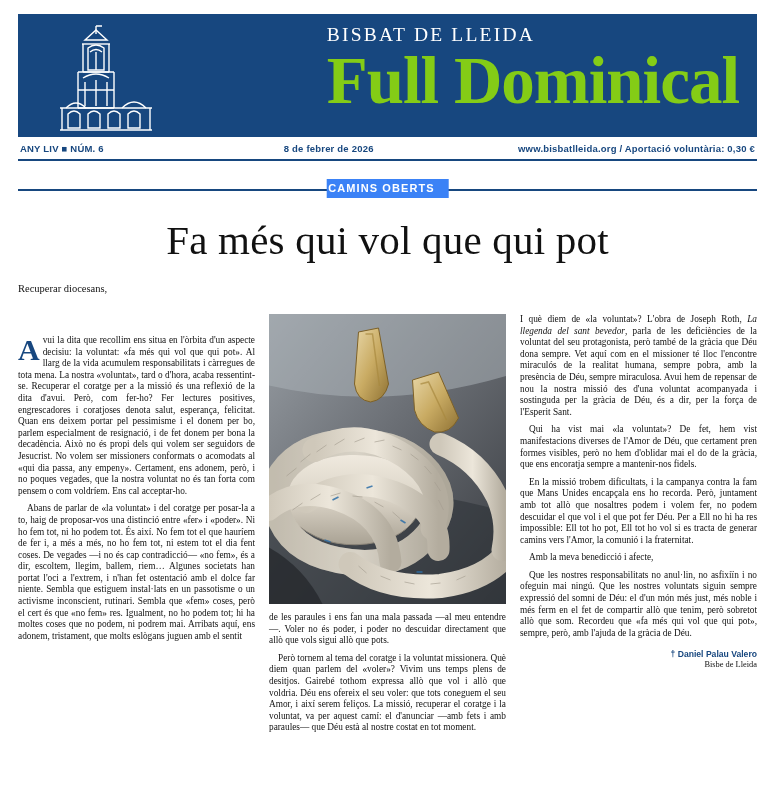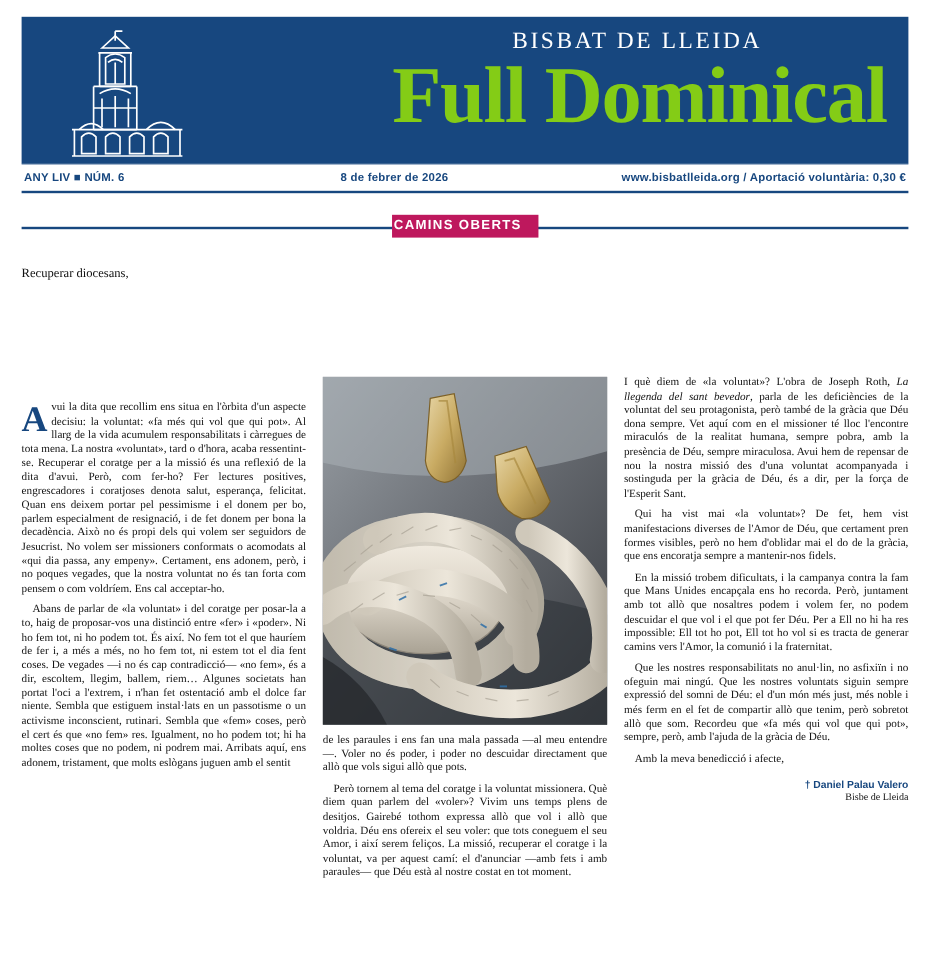--- a/index.html
+++ b/index.html
@@ -33,21 +33,21 @@
     position: absolute;
     left: 34px;
     top: 8px;
     width: 108px;
     height: 112px;
   }
   .title-block {
     position: absolute;
     right: 16px;
     top: 6px;
-    text-align: center;
+    text-align: left;
     color: #ffffff;
   }
   .kicker {
     font-family: "Liberation Serif", serif;
     font-size: 19.5px;
     letter-spacing: 2.2px;
     color: #ffffff;
     margin: 4px 6px 0 0;
     font-weight: normal;
   }
@@ -91,21 +91,21 @@
     left: 0;
     right: 0;
     height: 2px;
     background: #17477f;
   }
   .section-label {
     position: absolute;
     left: 50%;
     transform: translateX(-50%);
     top: 2px;
-    background: #be185d;
+    background: #3b82f6;
     color: #ffffff;
     font-family: "Liberation Sans", sans-serif;
     font-size: 11px;
     font-weight: bold;
     letter-spacing: 1.1px;
     padding: 3px 14px 4px 2px;
   }
 
   
   .headline {
@@ -246,20 +246,21 @@
     <div class="left">ANY LIV ■ NÚM. 6</div>
     <div class="center">8 de febrer de 2026</div>
     <div class="right">www.bisbatlleida.org / Aportació voluntària: 0,30 €</div>
   </div>
 
   <div class="section-wrap">
     <div class="section-rule"></div>
     <div class="section-label">CAMINS OBERTS</div>
   </div>
 
+  <h1 class="headline">Fa més qui vol que qui pot</h1>
 
   <div class="salutation">Recuperar diocesans,</div>
 
   <div class="columns">
 
     <div class="col col-1">
       <p class="dropcap-para noindent"><span class="dropcap">A</span><span>vui la dita que recollim ens situa en l'òrbita d'un aspecte decisiu: la voluntat: «fa més qui vol que qui pot». Al llarg de la vida acumulem responsabilitats i càrregues de tota mena. La nostra «voluntat», tard o d'hora, acaba ressentint-se. Recuperar el coratge per a la missió és una reflexió de la dita d'avui. Però, com fer-ho? Fer lectures positives, engrescadores i coratjoses denota salut, esperança, felicitat. Quan ens deixem portar pel pessimisme i el donem per bo, parlem especialment de resignació, i de fet donem per bona la decadència. Això no és propi dels qui volem ser seguidors de Jesucrist. No volem ser missioners conformats o acomodats al «qui dia passa, any empeny». Certament, ens adonem, però, i no poques vegades, que la nostra voluntat no és tan forta com pensem o com voldríem. Ens cal acceptar-ho.</span></p>
       <p>Abans de parlar de «la voluntat» i del coratge per posar-la a to, haig de proposar-vos una distinció entre «fer» i «poder». Ni ho fem tot, ni ho podem tot. És així. No fem tot el que hauríem de fer i, a més a més, no ho fem tot, ni estem tot el dia fent coses. De vegades —i no és cap contradicció— «no fem», és a dir, escoltem, llegim, ballem, riem… Algunes societats han portat l'oci a l'extrem, i n'han fet ostentació amb el dolce far niente. Sembla que estiguem instal·lats en un passotisme o un activisme inconscient, rutinari. Sembla que «fem» coses, però el cert és que «no fem» res. Igualment, no ho podem tot; hi ha moltes coses que no podem, ni podrem mai. Arribats aquí, ens adonem, tristament, que molts eslògans juguen amb el sentit</p>
     </div>
 
@@ -330,22 +331,22 @@
         </svg>
       </div>
       <p class="noindent">de les paraules i ens fan una mala passada —al meu entendre—. Voler no és poder, i poder no descuidar directament que allò que vols sigui allò que pots.</p>
       <p>Però tornem al tema del coratge i la voluntat missionera. Què diem quan parlem del «voler»? Vivim uns temps plens de desitjos. Gairebé tothom expressa allò que vol i allò que voldria. Déu ens ofereix el seu voler: que tots coneguem el seu Amor, i així serem feliços. La missió, recuperar el coratge i la voluntat, va per aquest camí: el d'anunciar —amb fets i amb paraules— que Déu està al nostre costat en tot moment.</p>
     </div>
 
     <div class="col col-3">
       <p class="noindent"><span>I què diem de «la voluntat»? L'obra de Joseph Roth, </span><span class="italic">La llegenda del sant bevedor</span><span>, parla de les deficiències de la voluntat del seu protagonista, però també de la gràcia que Déu dona sempre. Vet aquí com en el missioner té lloc l'encontre miraculós de la realitat humana, sempre pobra, amb la presència de Déu, sempre miraculosa. Avui hem de repensar de nou la nostra missió des d'una voluntat acompanyada i sostinguda per la gràcia de Déu, és a dir, per la força de l'Esperit Sant.</span></p>
       <p>Qui ha vist mai «la voluntat»? De fet, hem vist manifestacions diverses de l'Amor de Déu, que certament pren formes visibles, però no hem d'oblidar mai el do de la gràcia, que ens encoratja sempre a mantenir-nos fidels.</p>
       <p>En la missió trobem dificultats, i la campanya contra la fam que Mans Unides encapçala ens ho recorda. Però, juntament amb tot allò que nosaltres podem i volem fer, no podem descuidar el que vol i el que pot fer Déu. Per a Ell no hi ha res impossible: Ell tot ho pot, Ell tot ho vol si es tracta de generar camins vers l'Amor, la comunió i la fraternitat.</p>
+      <p>Amb la meva benedicció i afecte,</p>
       <p>Que les nostres responsabilitats no anul·lin, no asfixiïn i no ofeguin mai ningú. Que les nostres voluntats siguin sempre expressió del somni de Déu: el d'un món més just, més noble i més ferm en el fet de compartir allò que tenim, però sobretot allò que som. Recordeu que «fa més qui vol que qui pot», sempre, però, amb l'ajuda de la gràcia de Déu.</p>
-      <p>Amb la meva benedicció i afecte,</p>
       <div class="sign">
         <div class="name">† Daniel Palau Valero</div>
         <div class="role">Bisbe de Lleida</div>
       </div>
     </div>
 
   </div>
 </div>
 
 </body></html>

